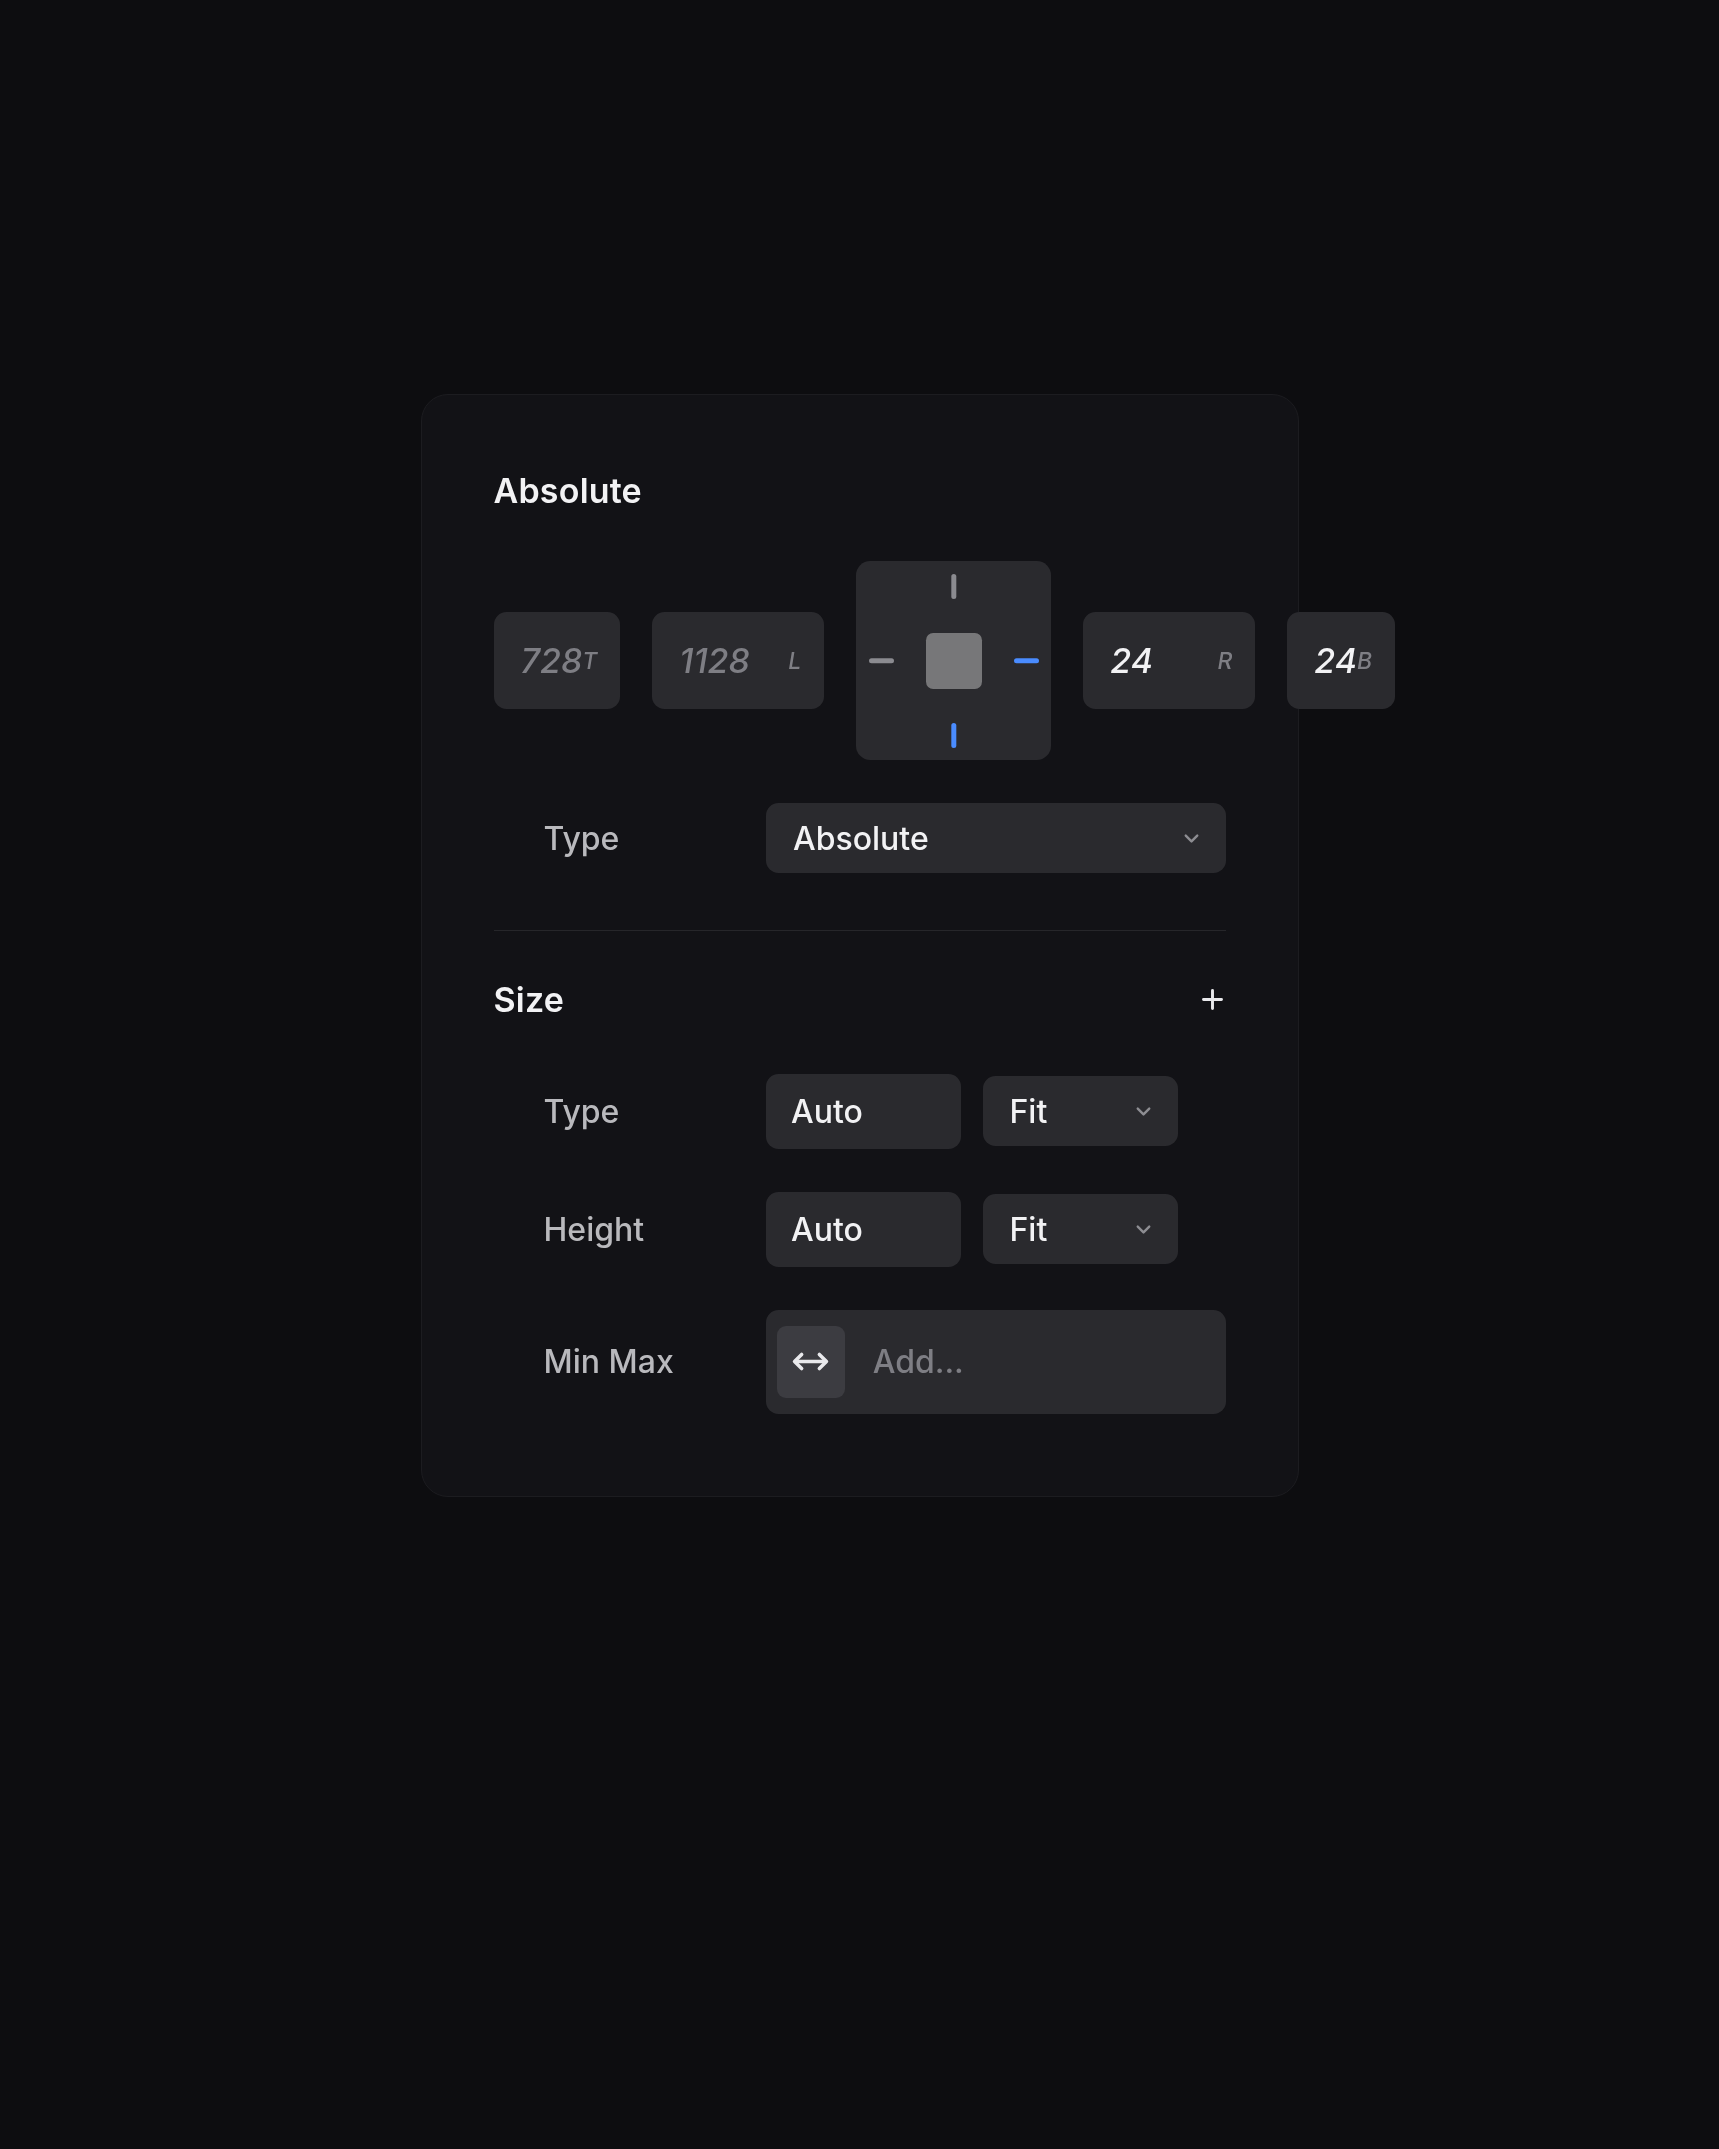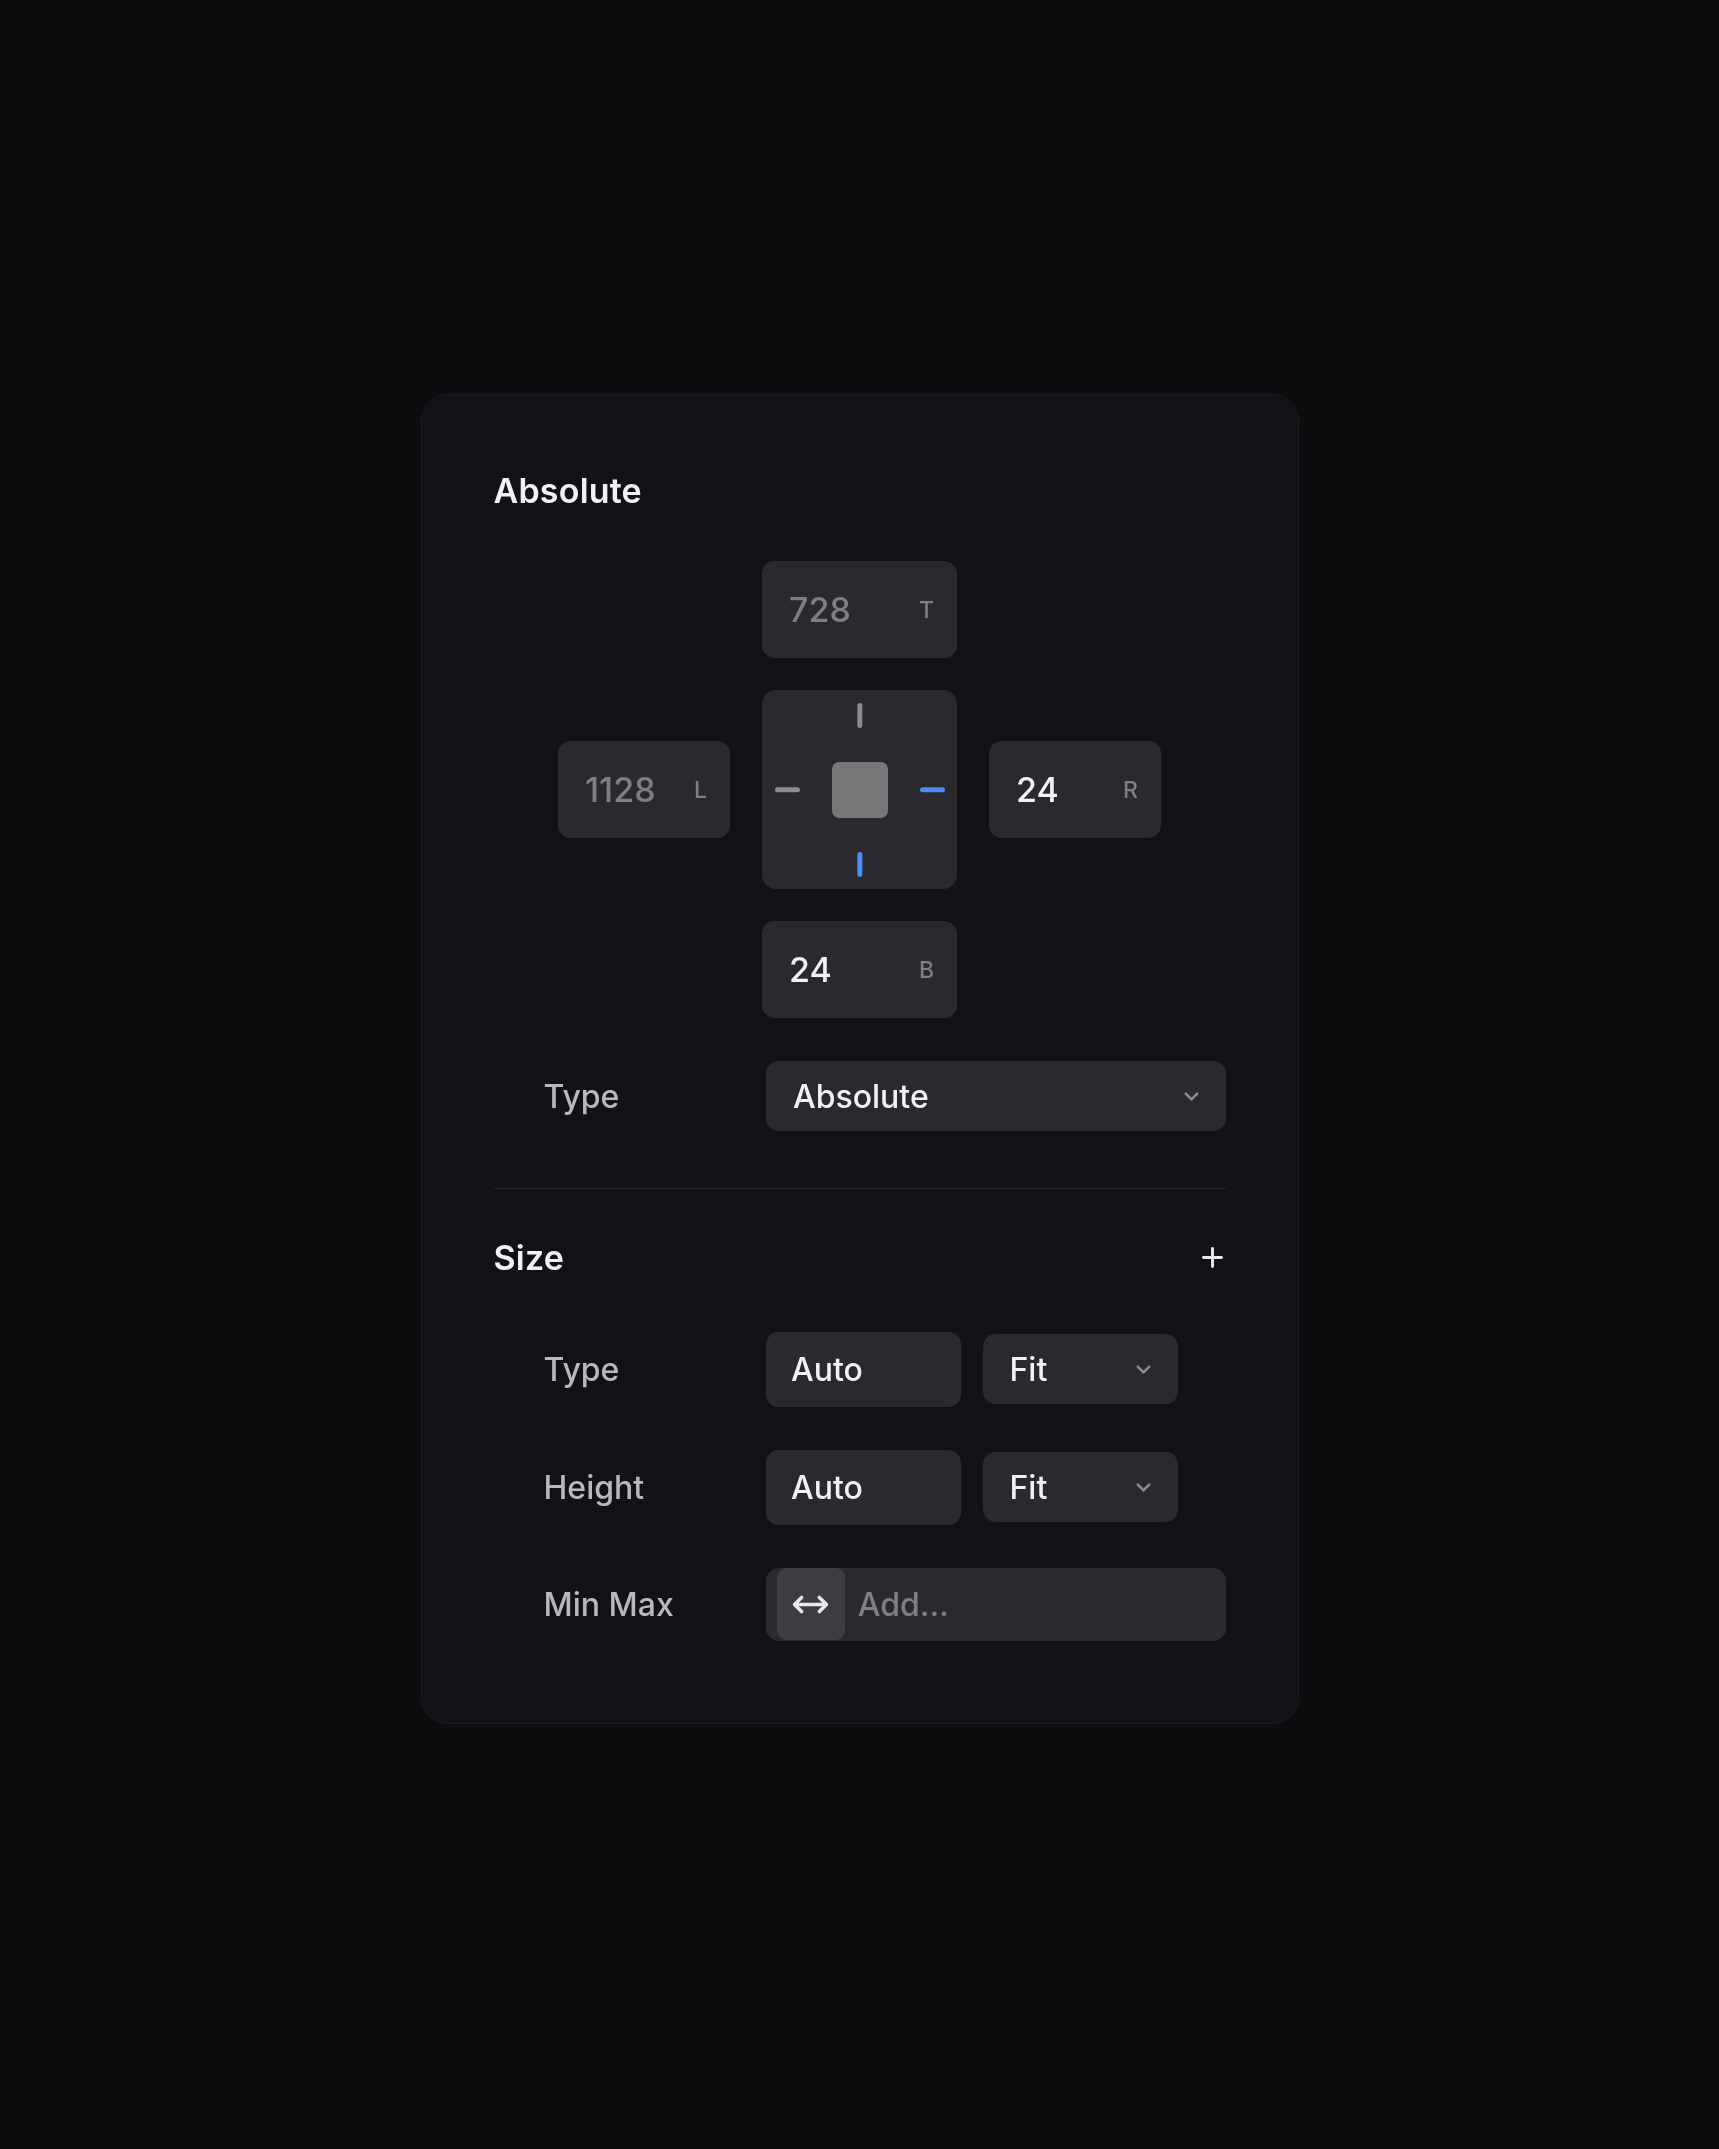--- a/index.html
+++ b/index.html
@@ -66,23 +66,24 @@
 
     
 
     .pos-section {
       margin-bottom: 50px;
     }
 
     .pos-grid {
       margin-top: 50px;
       display: flex;
-      flex-direction: column;
+      flex-direction: row;
       align-items: center;
       gap: 32px;
+      font-style: italic;
     }
 
     .pos-mid-row {
       display: flex;
       align-items: center;
       gap: 32px;
     }
 
     .chip {
       background: var(--bg-chip);
@@ -239,26 +240,26 @@
       height: 0.9px;
       background: #26262a;
       margin: 57px 0 48px 0;
     }
 
     
 
     .minmax-chip {
       background: var(--bg-chip);
       border-radius: var(--radius-chip);
-      height: 73px;
+      height: 104px;
       display: flex;
       align-items: center;
       flex: 1 1 auto;
       padding: 0 0 0 10.7px;
-      gap: 13px;
+      gap: 28px;
     }
 
     .minmax-icon {
       width: 68px;
       height: 72px;
       background: #3c3c41;
       border-radius: 9px;
       display: flex;
       align-items: center;
       justify-content: center;

